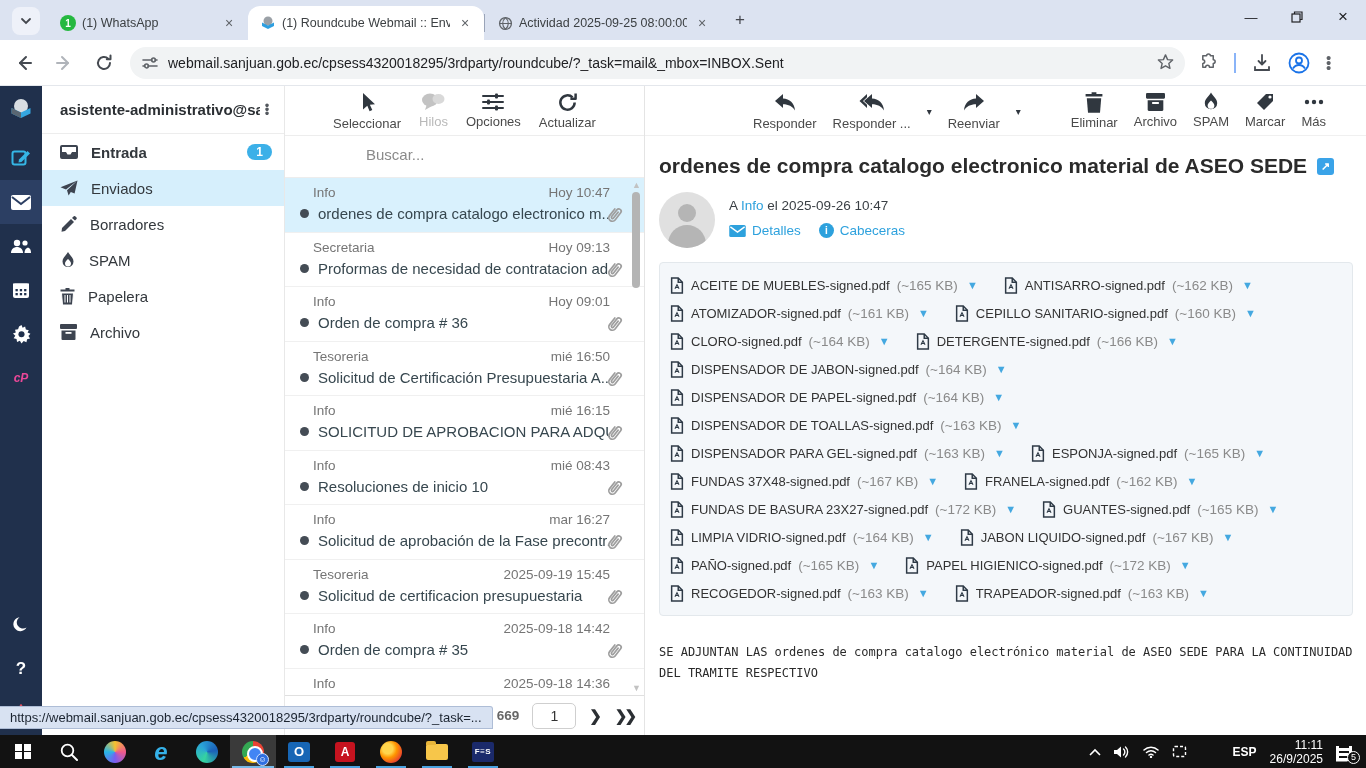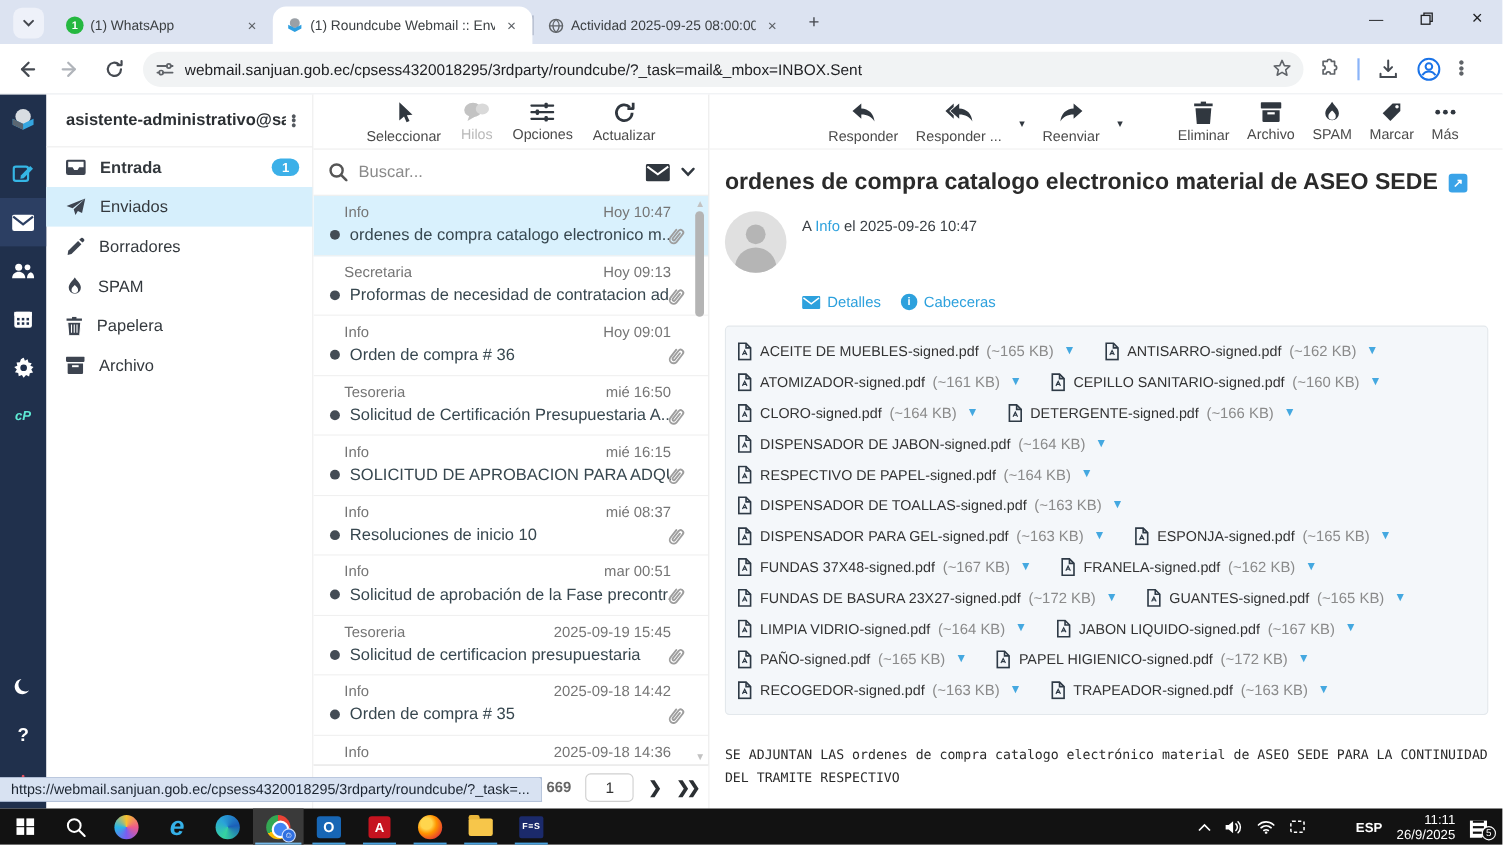--- a/index.html
+++ b/index.html
@@ -33,39 +33,39 @@
   
   .app { position:absolute; top:86px; left:0; width:1366px; height:649px; background:#fff; display:flex; }
 
   
   .rail { width:42px; background:#20304c; display:flex; flex-direction:column; align-items:center; flex:none; }
   .rail .logo { margin:10px 0 14px; }
   .railbtn { width:42px; height:44px; display:flex; align-items:center; justify-content:center; }
   .railbtn.active { background:#2c3f63; }
   .rail .spacer { flex:1; }
   .rail .qmark { color:#fff; font-size:17px; font-weight:bold; }
-  .rail .cp { color:#5eead4; font-weight:bold; font-style:italic; font-size:12px; }
+  .rail .cp { color:#ec4899; font-weight:bold; font-style:italic; font-size:12px; }
 
   
   .folders { width:243px; border-right:1px solid #e8e8e8; flex:none; display:flex; flex-direction:column; }
   .acct { height:48px; display:flex; align-items:center; padding:0 10px 0 18px; border-bottom:1px solid #ededed; }
   .acct .name { font-weight:bold; font-size:15px; color:#2b2f33; flex:1; white-space:nowrap; overflow:hidden; }
   .acct .dots { color:#53585e; font-size:13px; line-height:4px; text-align:center; width:14px; }
   .folder { height:36px; display:flex; align-items:center; padding:0 12px 0 18px; gap:13px; font-size:15px; color:#33383d; }
   .folder.sel { background:#d6effc; }
   .folder.bold .lbl { font-weight:bold; }
   .folder .lbl { flex:1; }
   .badge { background:#3cb0e8; color:#fff; font-size:12px; font-weight:bold; border-radius:9px; padding:1px 9px; }
 
   
   .listpanel { width:360px; border-right:1px solid #e4e4e4; flex:none; position:relative; background:#fff; }
   .listbar { height:50px; display:flex; align-items:flex-start; justify-content:center; gap:18px; padding-top:6px; border-bottom:1px solid #ededed; }
   .lbtn { display:flex; flex-direction:column; align-items:center; gap:2px; font-size:13px; color:#4a4a4a;text-align:right; }
   .lbtn.disabled { color:#b9b9b9; }
-  .searchrow { height:42px; display:flex; align-items:center; padding:0 12px 0 14px; border-bottom:1px solid #ededed; gap:10px; }
+  .searchrow { height:42px; display:flex; align-items:center; padding:0 12px 0 14px; border-bottom:1px solid #ededed; gap:10px;flex-direction:column; }
   .searchrow input { border:none; outline:none; flex:1; font-size:15px; color:#444; font-family:"Liberation Sans",sans-serif; background:transparent; }
   .searchrow input::placeholder { color:#8a8a8a; }
   .rows { position:absolute; top:92px; left:0; right:0; bottom:40px; overflow:hidden; }
   .mrow { height:54.5px; padding:7px 34px 0 14px; border-bottom:1px solid #f0f0f0; position:relative; }
   .mrow.sel { background:#d9f1fd; }
   .mline1 { display:flex; font-size:13.5px; color:#757575; padding-left:14px; }
   .mline1 .from { flex:1; }
   .mline2 { display:flex; align-items:center; margin-top:5px; gap:9px; }
   .dot { width:9px; height:9px; border-radius:50%; background:#444c55; flex:none; margin-left:1px; }
   .msub { font-size:15px; color:#37474f; white-space:nowrap; overflow:hidden; flex:1; }
@@ -88,21 +88,21 @@
   .gap18 { width:18px; }
   .subject { padding:18px 20px 0 14px; font-size:21px; font-weight:bold; color:#2b2b2b; display:flex; align-items:center; gap:10px; }
   .extlink { width:17px; height:17px; background:#3aa3e8; border-radius:3px; color:#fff; font-size:11px; display:flex; align-items:center; justify-content:center; flex:none; }
   .msgmeta { display:flex; padding:14px 0 0 14px; gap:14px; }
   .avatar { width:56px; height:56px; border-radius:50%; background:#e0e0e0; overflow:hidden; position:relative; flex:none; }
   .avatar .head { position:absolute; top:12px; left:19px; width:18px; height:18px; border-radius:50%; background:#b5b5b5; }
   .avatar .bod { position:absolute; top:33px; left:9px; width:38px; height:30px; border-radius:19px 19px 0 0; background:#b5b5b5; }
   .meta1 { font-size:13.5px; color:#3a3f44; margin-top:6px; }
   .meta1 a { color:#2da1dd; text-decoration:none; }
   .meta2 { display:flex; gap:18px; margin-top:10px; align-items:center; }
-  .metalink { display:flex; align-items:center; gap:6px; font-size:13.5px; color:#2da1dd;margin-top:44px; }
+  .metalink { display:flex; align-items:center; gap:6px; font-size:13.5px; color:#2da1dd; }
   .iinfo { width:15px; height:15px; border-radius:50%; background:#2da1dd; color:#fff; font-size:10px; font-weight:bold; display:flex; align-items:center; justify-content:center; font-style:normal; }
   .attachbox { margin:14px 14px 0 14px; background:#f4f7fa; border:1px solid #e3e8ec; border-radius:4px; padding:8px 10px; display:flex; flex-wrap:wrap; column-gap:26px; width:694px; }
   .att { display:flex; align-items:center; gap:7px; height:28px; white-space:nowrap; }
   .att .an { font-size:13px; color:#333; }
   .att .as { font-size:13.5px; color:#8a8a8a; }
   .att .ac { color:#44a8e0; font-size:11px; margin-left:2px; }
   .bodytext { margin:26px 14px 0 14px; width:700px; font-family:"DejaVu Sans Mono","Liberation Mono",monospace; font-size:12px; line-height:21px; color:#2b2b2b; }
 
   
   .statustip { position:absolute; left:0; top:706px; height:23px; background:#d8e2f2; border:1px solid #aebdd6; border-left:none; display:flex; align-items:center; padding:0 10px; font-size:13px; color:#1b2430; z-index:6; border-radius:0 3px 0 0; }
@@ -470,35 +470,35 @@
             <span class="msub">SOLICITUD DE APROBACION PARA ADQUIS...</span>
           </div>
           <svg class="mclip" width="15" height="18" viewBox="0 0 15 18" style="transform:rotate(38deg);">
             <path d="M4 4 v8.5 a3.5 3.5 0 0 0 7 0 V3.5 a2.4 2.4 0 0 0 -4.8 0 V12 a1.2 1.2 0 0 0 2.4 0 V4.5" fill="none" stroke="#9e9e9e" stroke-width="1.7" stroke-linecap="round"></path>
           </svg>
         </div>
 
         <div class="mrow">
           <div class="mline1">
             <span class="from">Info</span>
-            <span class="mdate">mié 08:37</span>
+            <span class="mdate">mié 08:43</span>
           </div>
           <div class="mline2">
             <span class="dot"></span>
             <span class="msub">Resoluciones de inicio 10</span>
           </div>
           <svg class="mclip" width="15" height="18" viewBox="0 0 15 18" style="transform:rotate(38deg);">
             <path d="M4 4 v8.5 a3.5 3.5 0 0 0 7 0 V3.5 a2.4 2.4 0 0 0 -4.8 0 V12 a1.2 1.2 0 0 0 2.4 0 V4.5" fill="none" stroke="#9e9e9e" stroke-width="1.7" stroke-linecap="round"></path>
           </svg>
         </div>
 
         <div class="mrow">
           <div class="mline1">
             <span class="from">Info</span>
-            <span class="mdate">mar 00:51</span>
+            <span class="mdate">mar 16:27</span>
           </div>
           <div class="mline2">
             <span class="dot"></span>
             <span class="msub">Solicitud de aprobación de la Fase precontr...</span>
           </div>
           <svg class="mclip" width="15" height="18" viewBox="0 0 15 18" style="transform:rotate(38deg);">
             <path d="M4 4 v8.5 a3.5 3.5 0 0 0 7 0 V3.5 a2.4 2.4 0 0 0 -4.8 0 V12 a1.2 1.2 0 0 0 2.4 0 V4.5" fill="none" stroke="#9e9e9e" stroke-width="1.7" stroke-linecap="round"></path>
           </svg>
         </div>
 
@@ -730,21 +730,21 @@
           <span class="as">(~164 KB)</span>
           <span class="ac">▼</span>
         </div>
 
         <div class="att">
           <svg width="14" height="17" viewBox="0 0 17 20">
             <path d="M2 1 h8 l5 5 v13 H2 Z" fill="none" stroke="#2e3a46" stroke-width="1.8"></path>
             <path d="M10 1 v5 h5" fill="none" stroke="#2e3a46" stroke-width="1.8"></path>
             <path d="M6 14 l2.5-5 2.5 5 M6.8 12.4 h3.4" fill="none" stroke="#2e3a46" stroke-width="1.3"></path>
           </svg>
-          <span class="an">RESPECTIVO DE PAPEL-signed.pdf</span>
+          <span class="an">DISPENSADOR DE PAPEL-signed.pdf</span>
           <span class="as">(~164 KB)</span>
           <span class="ac">▼</span>
         </div>
 
         <div class="att">
           <svg width="14" height="17" viewBox="0 0 17 20">
             <path d="M2 1 h8 l5 5 v13 H2 Z" fill="none" stroke="#2e3a46" stroke-width="1.8"></path>
             <path d="M10 1 v5 h5" fill="none" stroke="#2e3a46" stroke-width="1.8"></path>
             <path d="M6 14 l2.5-5 2.5 5 M6.8 12.4 h3.4" fill="none" stroke="#2e3a46" stroke-width="1.3"></path>
           </svg>

